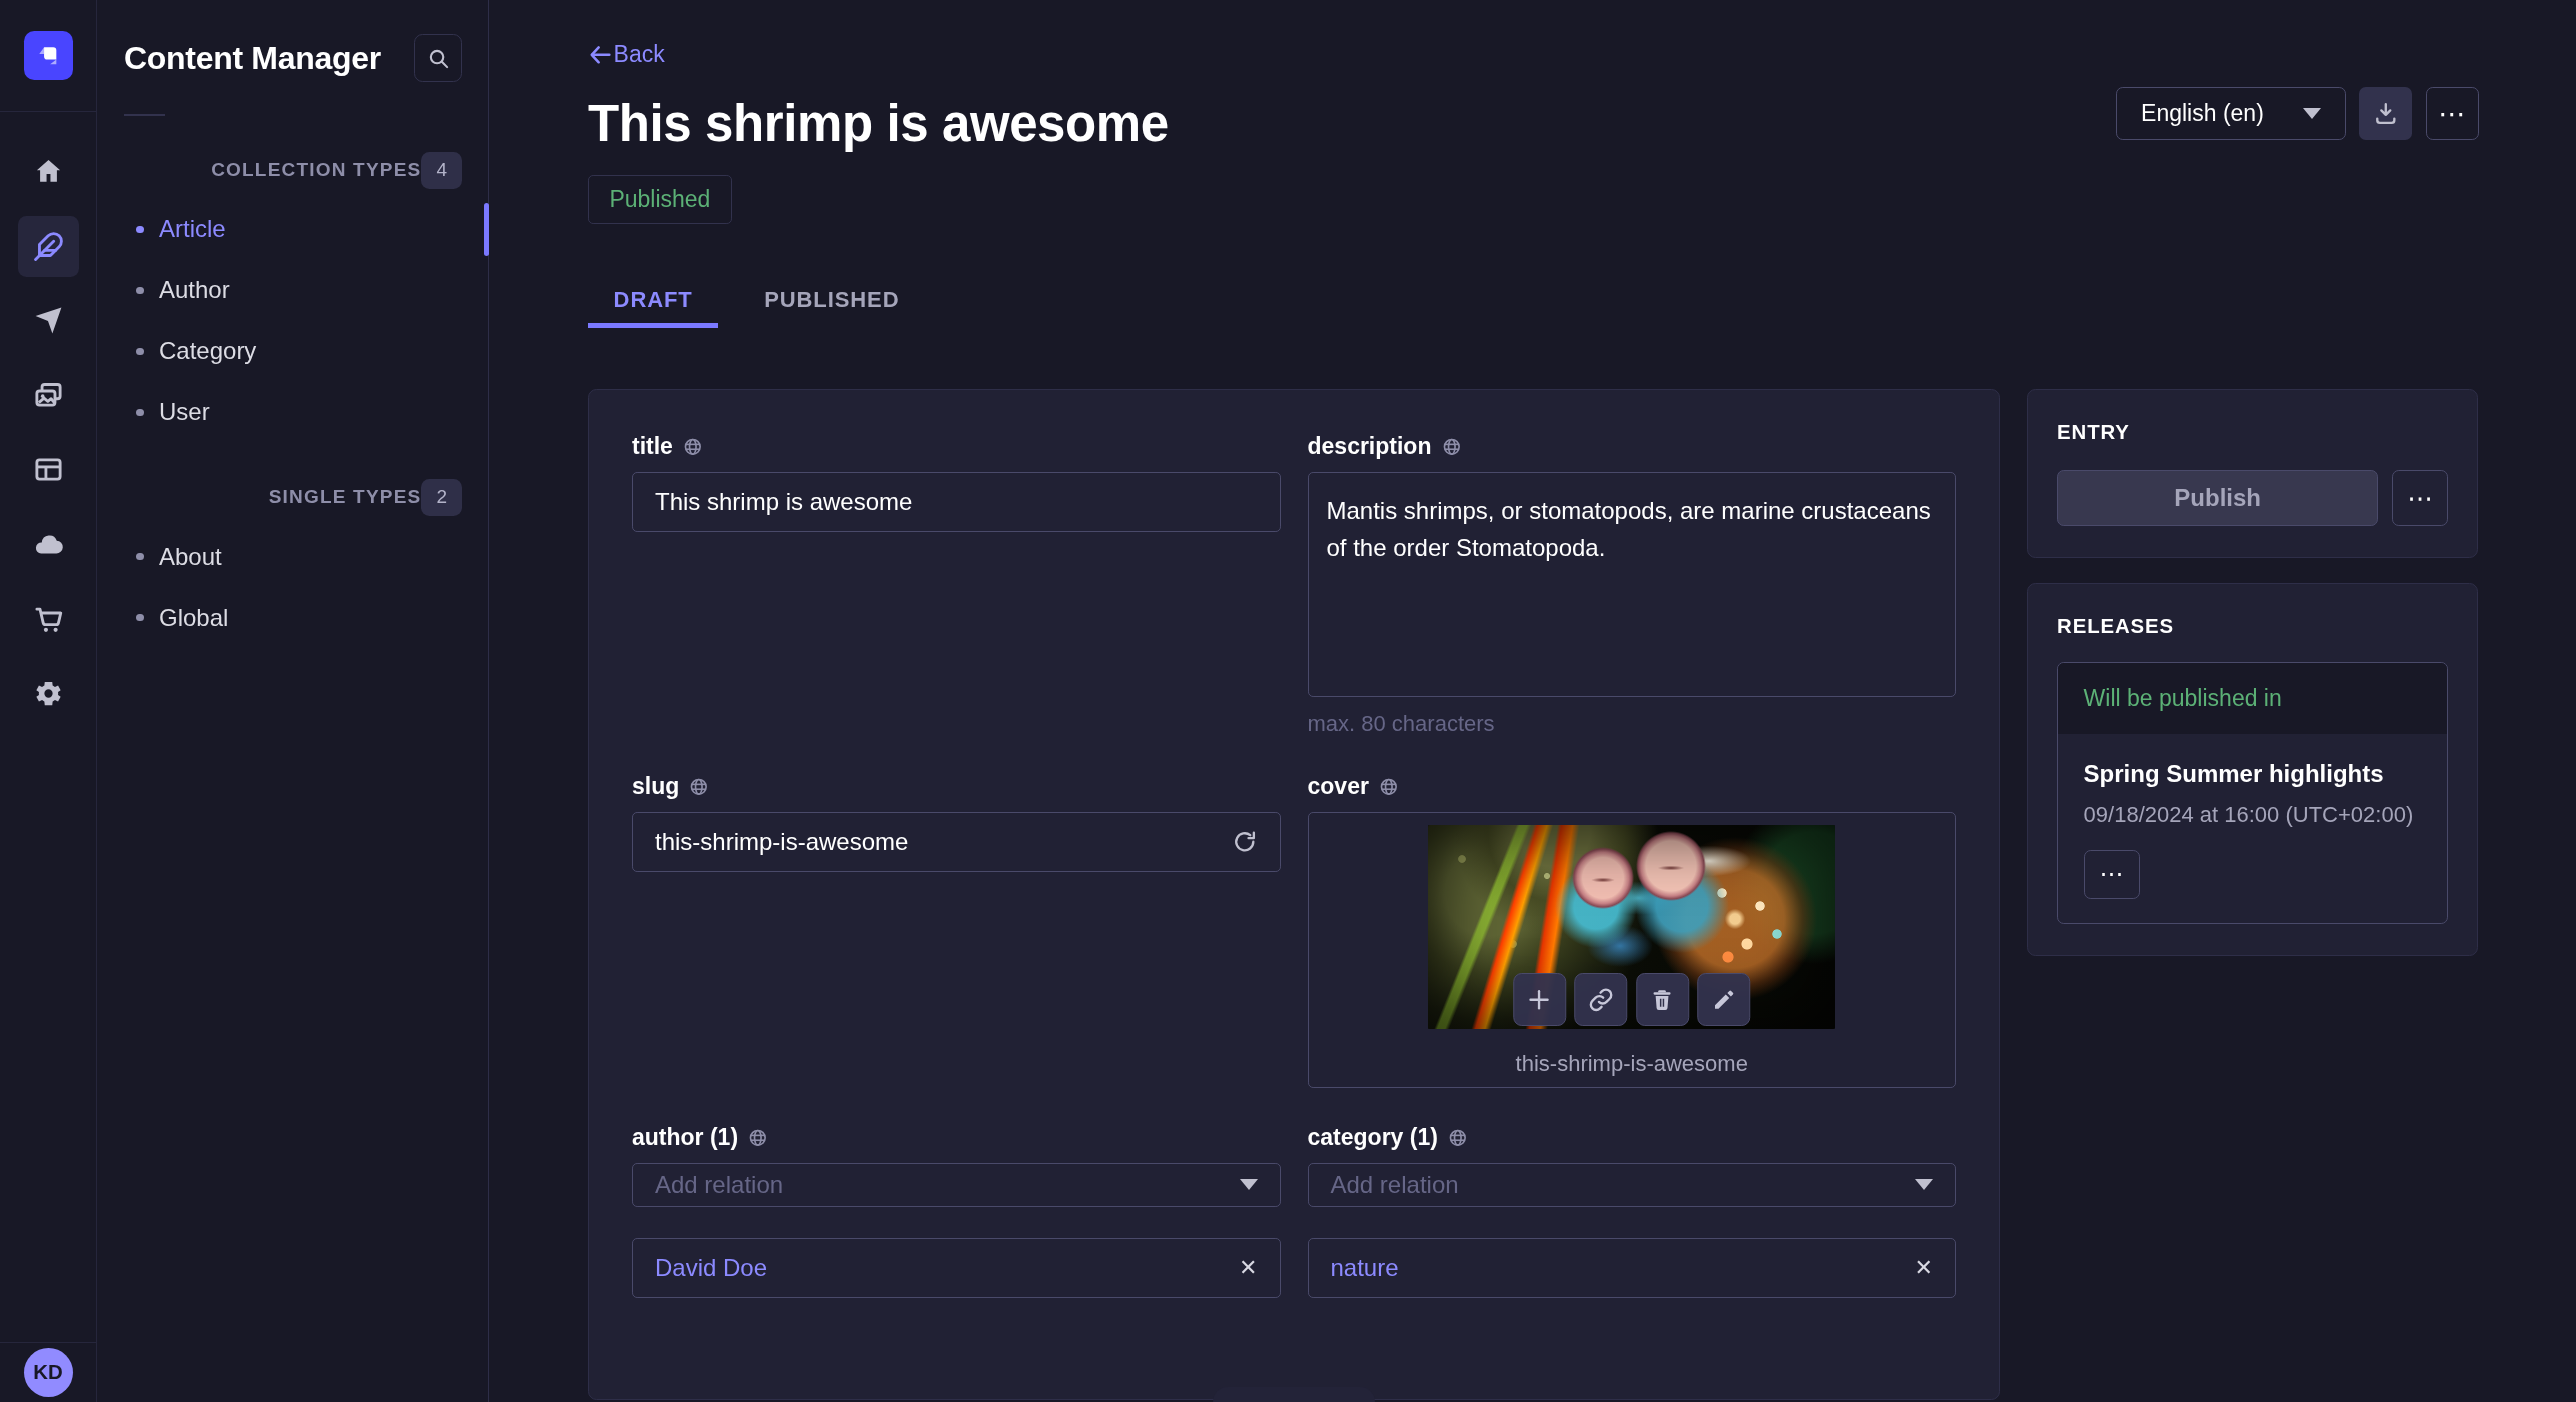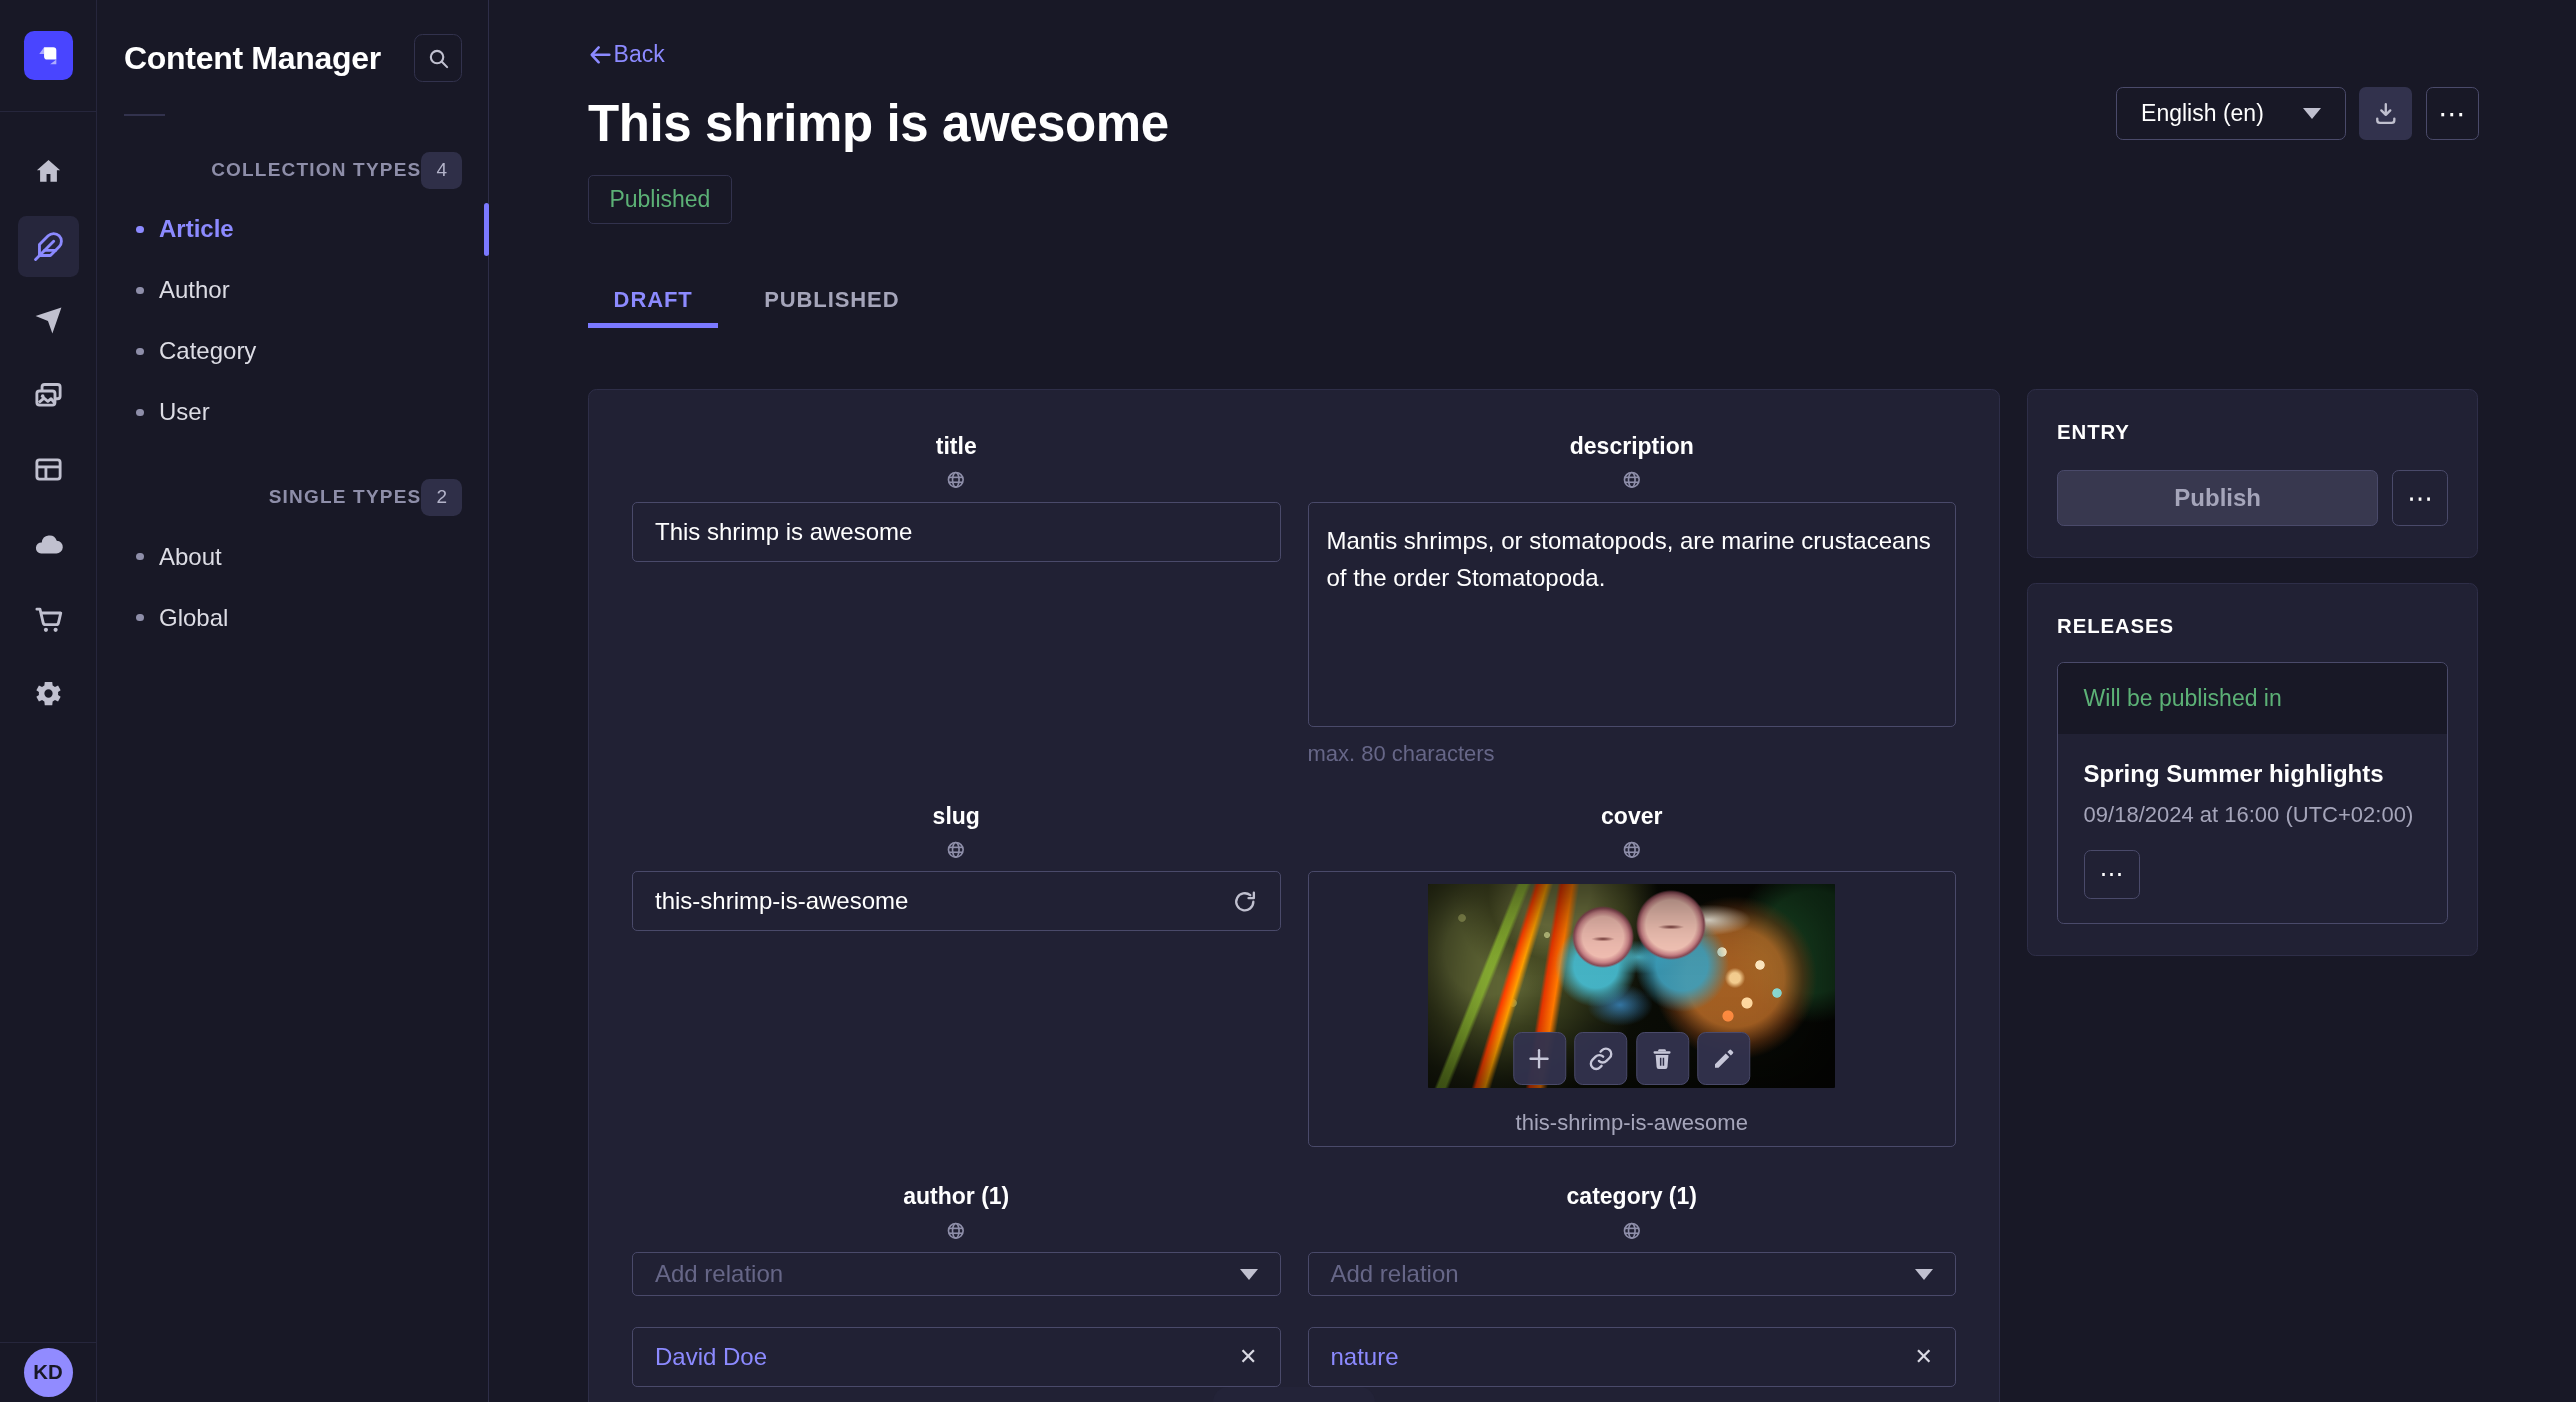--- a/index.html
+++ b/index.html
@@ -40,21 +40,21 @@
   .subnav-divider{ margin:32px 0 0 27px; width:41px; height:1.7px; background:#32324d; }
   .nav-section{ margin-top:36px; }
   .section-head{ padding:0 25.6px 0 27px; display:flex; align-items:center; justify-content:flex-end; }
   .section-label{ font-size:19px; font-weight:bold; letter-spacing:1.2px; color:#8e8ea9; }
   .section-badge{ min-width:41px; height:37px; padding:0 8.5px; background:#2f2f48; border-radius:8.5px;
     color:#b3b3c9; font-size:19px; display:flex; align-items:center; justify-content:center; }
   .nav-items{ list-style:none; margin-top:10.2px; }
   .nav-item{ height:61px; display:flex; align-items:center; gap:15.3px; padding-left:39px;
     font-size:24px; color:#dcdce4; position:relative; cursor:pointer; }
   .nav-bullet{ width:7.7px; height:7.7px; border-radius:50%; background:#8e8ea9; flex:none; }
-  .nav-item.active{ color:#8c8aff;font-weight:bold; }
+  .nav-item.active{ color:#8c8aff; }
   .nav-item.active .nav-bullet{ background:#8c8aff; }
   .active-bar{ position:absolute; right:-0.9px; top:4.3px; bottom:4.3px; width:5.1px;
     background:#7b79ff; border-radius:3.4px; }
 
   
   .main{ position:absolute; left:489px; top:0; right:0; bottom:0; background:#181826; overflow:hidden; }
   .main-inner{ padding:41px 97px 0 99px; position:relative; }
   .back-row{ display:inline-flex; align-items:center; color:#8c8aff;
     font-size:23px; cursor:pointer; }
   .back-row svg{ width:25.6px; height:25.6px; }
@@ -77,21 +77,21 @@
     font-weight:bold; letter-spacing:0.9px; cursor:pointer; border-bottom:5.1px solid transparent; }
   .tab.active{ color:#8c8aff; border-bottom-color:#7b79ff; }
   .tab.inactive{ color:#a5a5ba; margin-left:20.4px; }
 
   .content-row{ margin-top:61px; display:flex; gap:27px; align-items:flex-start; }
 
   
   .form-card{ width:1412px; background:#212134; border:0.9px solid #2e2e48; border-radius:8.5px;
     padding:43px 43px 101px 43px; }
   .form-grid{ display:grid; grid-template-columns:1fr 1fr; column-gap:27px; row-gap:36px; }
-  .label-row{ display:flex; align-items:center; gap:10.2px; margin-bottom:12px;flex-direction:column; }
+  .label-row{ display:flex; align-items:center; gap:10.2px; margin-bottom:12px; }
   .field-label{ font-size:23px; font-weight:bold; color:#fff; }
   .globe{ color:#8e8ea9; } .globe svg{ width:19.6px; height:19.6px; }
   .text-input{ height:60px; border:0.9px solid #4a4a6a; border-radius:5.1px; background:transparent;
     padding:0 22px; font-size:24px; color:#fff; display:flex; align-items:center; cursor:text; }
   .text-area{ height:225px; border:0.9px solid #4a4a6a; border-radius:5.1px; padding:19px 18px;
     font-size:24px; line-height:37px; color:#fff; cursor:text; }
   .helper{ margin-top:13.6px; font-size:22px; color:#666687; }
   .slug-input{ justify-content:space-between; }
   .refresh{ color:#c0c0cf; cursor:pointer; } .refresh svg{ width:25.6px; height:25.6px; }
 

